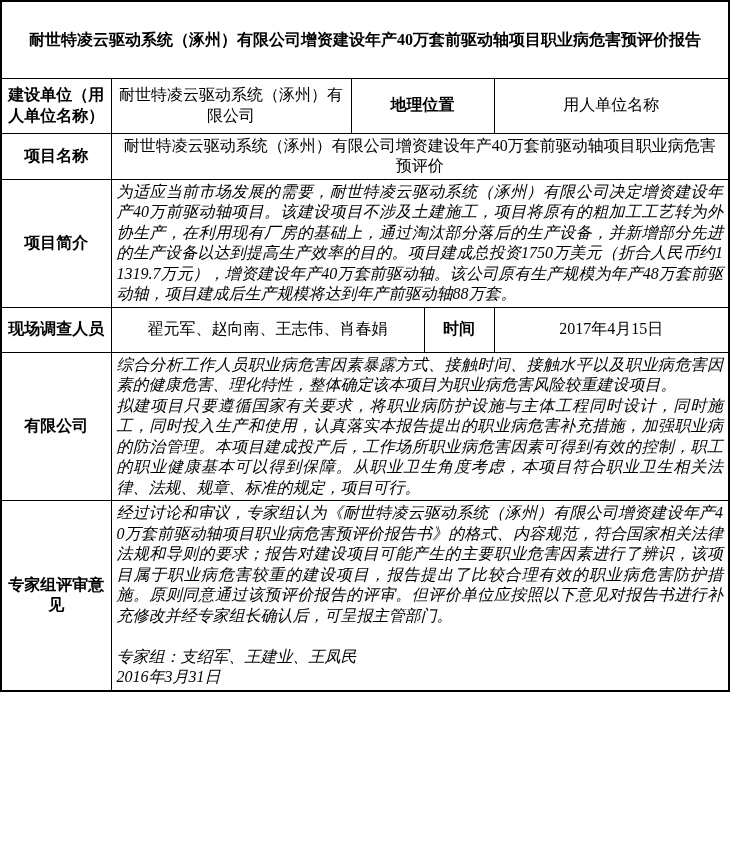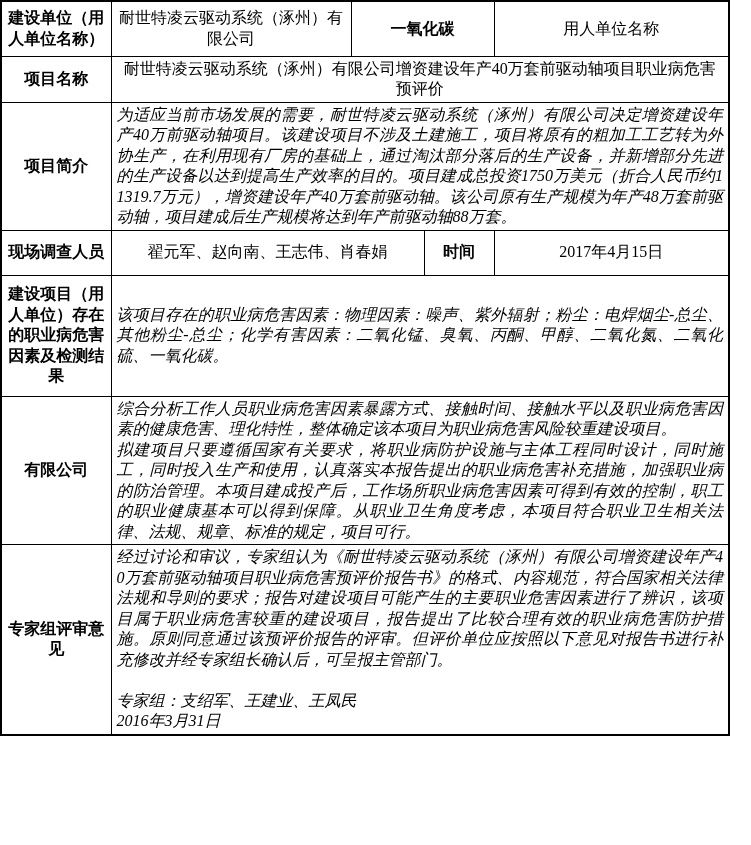--- a/index.html
+++ b/index.html
@@ -80,25 +80,28 @@
     <colgroup>
       <col style="width:110px">
       <col style="width:137px">
       <col style="width:103px">
       <col style="width:73px">
       <col style="width:70px">
       <col style="width:235px">
     </colgroup>
 
     <tbody>
+        <tr class="h-title">
+      <td class="title-cell" colspan="6">耐世特凌云驱动系统（涿州）有限公司增资建设年产40万套前驱动轴项目职业病危害预评价报告</td>
+    </tr>
 
     <tr class="h-r1">
       <td class="lbl">建设单位（用人单位名称）</td>
       <td class="center" colspan="2">耐世特凌云驱动系统（涿州）有限公司</td>
-      <td class="lbl" colspan="2">一氧化碳</td>
+      <td class="lbl" colspan="2">地理位置</td>
       <td class="center">用人单位名称</td>
     </tr>
 
     <tr class="h-r2">
       <td class="lbl">项目名称</td>
       <td class="center" colspan="5">耐世特凌云驱动系统（涿州）有限公司增资建设年产40万套前驱动轴项目职业病危害预评价</td>
     </tr>
 
     <tr class="h-r3">
       <td class="lbl">项目简介</td>
@@ -106,24 +109,20 @@
     </tr>
 
 
     <tr class="h-r5">
       <td class="lbl">现场调查人员</td>
       <td class="center" colspan="3">翟元军、赵向南、王志伟、肖春娟</td>
       <td class="lbl">时间</td>
       <td class="center">2017年4月15日</td>
     </tr>
 
-    <tr class="h-r6">
-      <td class="lbl">建设项目（用人单位）存在的职业病危害因素及检测结果</td>
-      <td class="just" colspan="5">该项目存在的职业病危害因素：物理因素：噪声、紫外辐射；粉尘：电焊烟尘-总尘、其他粉尘-总尘；化学有害因素：二氧化锰、臭氧、丙酮、甲醇、二氧化氮、二氧化硫、一氧化碳。</td>
-    </tr>
 
     <tr class="h-r7">
       <td class="lbl">有限公司</td>
       <td class="top" colspan="5">
         <div class="para">综合分析工作人员职业病危害因素暴露方式、接触时间、接触水平以及职业病危害因素的健康危害、理化特性，整体确定该本项目为职业病危害风险较重建设项目。</div>
         <div class="para">拟建项目只要遵循国家有关要求，将职业病防护设施与主体工程同时设计，同时施工，同时投入生产和使用，认真落实本报告提出的职业病危害补充措施，加强职业病的防治管理。本项目建成投产后，工作场所职业病危害因素可得到有效的控制，职工的职业健康基本可以得到保障。从职业卫生角度考虑，本项目符合职业卫生相关法律、法规、规章、标准的规定，项目可行。</div>
       </td>
     </tr>
 
     <tr class="h-r8">

